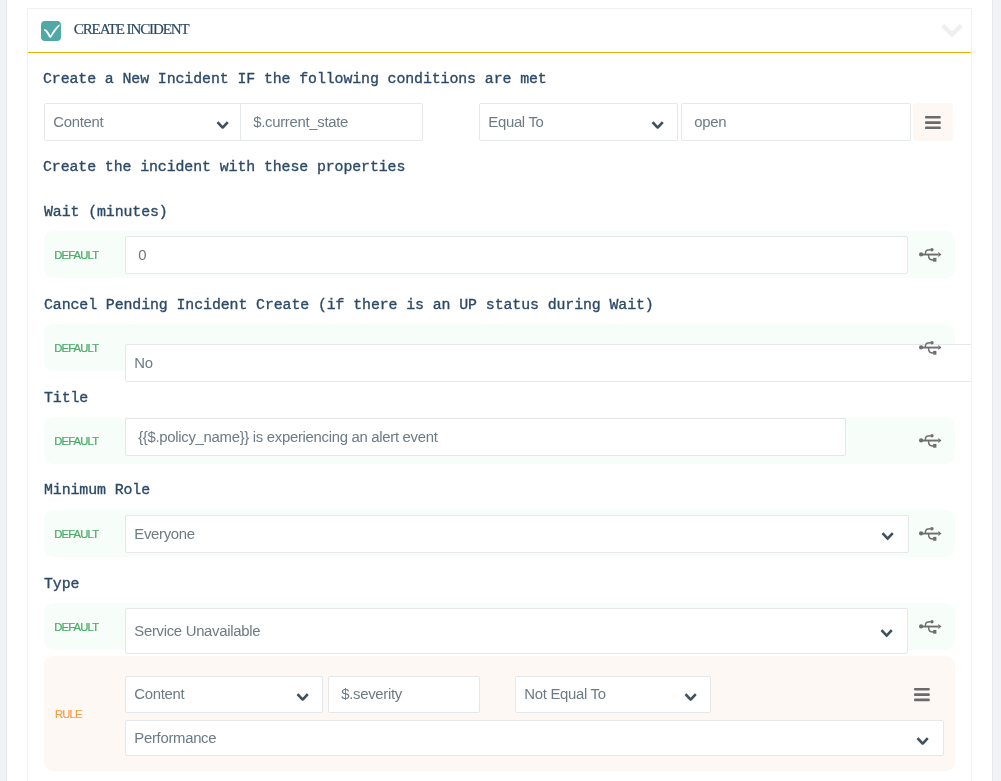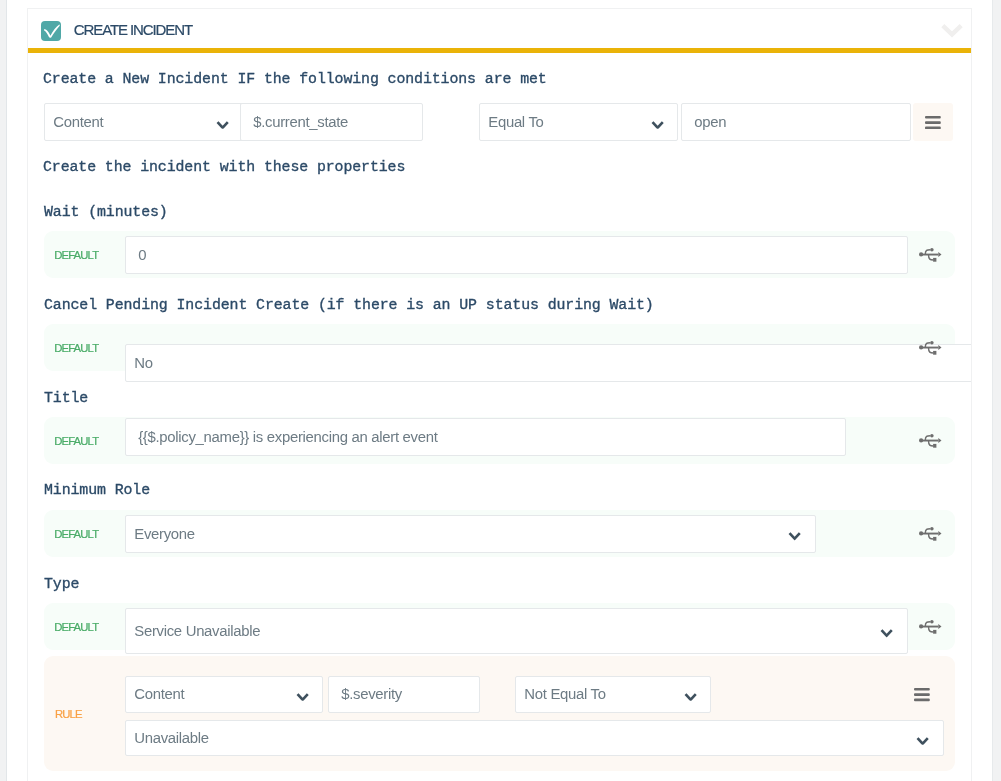--- a/index.html
+++ b/index.html
@@ -8,21 +8,21 @@
        font-family:"Liberation Sans",sans-serif;}
   .page{position:absolute;left:0;top:0;width:1001px;height:781px;overflow:hidden;background:#fff;}
   .leftgutter{position:absolute;left:0;top:0;width:6px;height:781px;background:#f1f2f3;}
   .leftline{position:absolute;left:6px;top:0;width:1px;height:781px;background:#e2e6e9;}
   .rightline{position:absolute;left:992px;top:0;width:1px;height:781px;background:#e7eaec;}
   .rightgutter{position:absolute;left:993px;top:0;width:8px;height:781px;background:#f1f2f3;}
 
   .card{position:absolute;left:27px;top:8px;width:945px;height:850px;background:#fff;
         border:1px solid #f0f1f2;box-sizing:border-box;overflow:hidden;}
   .card-head{position:absolute;left:0;top:0;width:943px;height:44px;
-             border-bottom:5px solid #eab308;box-sizing:border-box;}
+             border-bottom:1px solid #eab308;box-sizing:border-box;font-family:Liberation Serif, serif;}
   .chk{position:absolute;left:13.2px;top:11.8px;width:19.7px;height:20.2px;border-radius:4px;background:#50a8a7;}
   .card-title{position:absolute;left:45.8px;top:12.6px;font-size:15px;letter-spacing:-1.1px;
               color:#2c4a67;font-weight:400;-webkit-text-stroke:0.2px #2c4a67;
               line-height:1;white-space:nowrap;}
   .collapse{position:absolute;left:912px;top:14.2px;}
 
   .lbl{position:absolute;color:#2c4a67;font-weight:400;font-size:14.9px;letter-spacing:-0.1px;
        -webkit-text-stroke:0.33px #2c4a67;white-space:nowrap;line-height:1;font-family:Liberation Mono, monospace;}
   .band{position:absolute;border-radius:9px;}
   .band.green{background:#f7fdf9;}
@@ -142,21 +142,21 @@
               <circle cx="12.9" cy="1.75" r="1.75"></circle>
               <rect x="14.1" y="9.9" width="3.3" height="3.8"></rect>
             </g>
             <path d="M6.3 6.6 C6.3 2.0 8.0 1.7 11.3 1.7" stroke="#6e6e6e" stroke-width="1.45" fill="none"></path>
             <path d="M9.5 6.5 C9.5 11.5 11.3 12.0 14.4 12.0" stroke="#6e6e6e" stroke-width="1.45" fill="none"></path>
           </svg></span>
     </div>
     <div class="lbl" style="left:16px;top:474.0px">Minimum Role</div>
     <div class="band green" style="left:16.0px;top:501.0px;width:911px;height:47px">
       <span class="badge green" style="left:10.2px;top:19.4px">DEFAULT</span>
-      <div class="ctl" style="left:81.0px;top:4.5px;width:691px;height:38px">
+      <div class="ctl" style="left:81.0px;top:4.5px;width:784px;height:38px">
         <span class="txt">Everyone</span>
         <span class="chev" style="right:13.8px"><svg width="13.3" height="8.4" viewBox="0 0 13.3 8.4">
               <path d="M1.5 1.3 L6.65 6.9 L11.8 1.3" stroke="#3f515e" stroke-width="2.6" fill="none" stroke-linecap="butt" stroke-linejoin="miter"></path>
             </svg></span>
       </div>
       <span class="iconbtn" style="left:875.1px;top:17.0px"><svg width="23" height="14.5" viewBox="0 0 23 14.5">
             <g fill="#6e6e6e" stroke="none">
               <circle cx="2.1" cy="6.4" r="2.1"></circle>
               <rect x="2.1" y="5.6" width="17.2" height="1.9"></rect>
               <path d="M19.3 4.0 L22.5 6.5 L19.3 9.0 Z"></path>
@@ -204,21 +204,21 @@
         <span class="chev" style="right:12.8px"><svg width="13.3" height="8.4" viewBox="0 0 13.3 8.4">
               <path d="M1.5 1.3 L6.65 6.9 L11.8 1.3" stroke="#3f515e" stroke-width="2.6" fill="none" stroke-linecap="butt" stroke-linejoin="miter"></path>
             </svg></span>
       </div>
       <span class="iconbtn" style="left:869.9px;top:32.6px"><svg width="15.8" height="13.2" viewBox="0 0 15.8 13.2">
             <rect x="0" y="0" width="15.8" height="2.6" rx="1.0" fill="#6b6b6b"></rect>
             <rect x="0" y="5.3" width="15.8" height="2.6" rx="1.0" fill="#6b6b6b"></rect>
             <rect x="0" y="10.6" width="15.8" height="2.6" rx="1.0" fill="#6b6b6b"></rect>
           </svg></span>
       <div class="ctl" style="left:81.0px;top:64px;width:819px;height:36px">
-        <span class="txt">Unavailable</span>
+        <span class="txt">Performance</span>
         <span class="chev" style="right:13.8px"><svg width="13.3" height="8.4" viewBox="0 0 13.3 8.4">
               <path d="M1.5 1.3 L6.65 6.9 L11.8 1.3" stroke="#3f515e" stroke-width="2.6" fill="none" stroke-linecap="butt" stroke-linejoin="miter"></path>
             </svg></span>
       </div>
     </div>
 
   </div>
 </div>
 
 </body></html>

